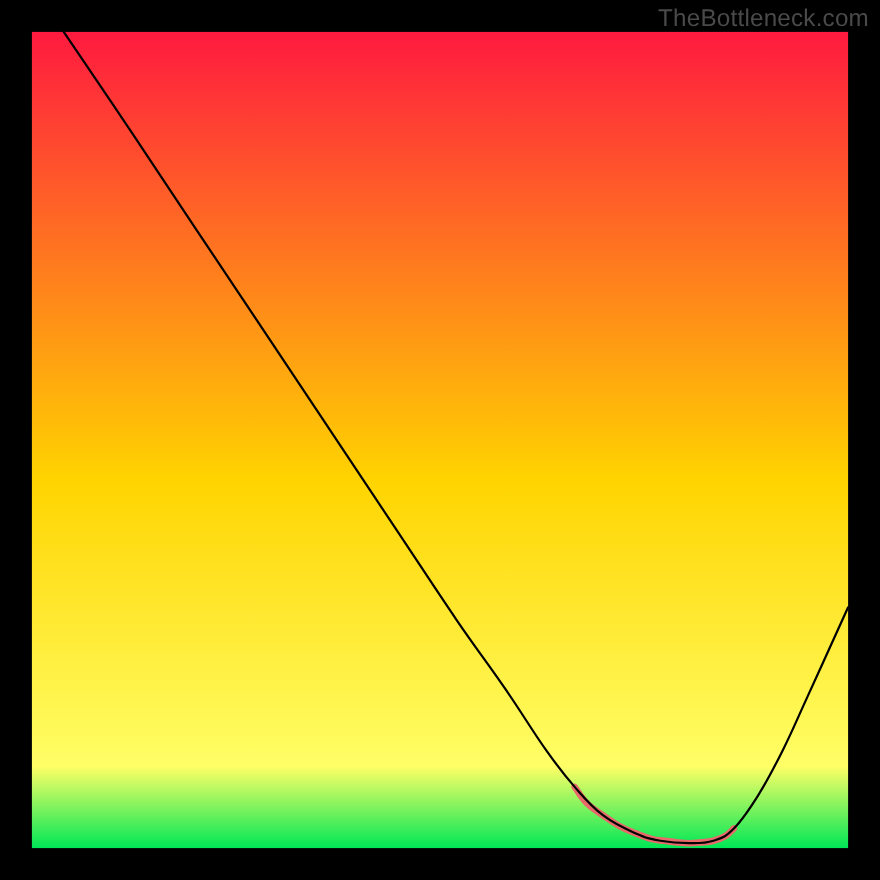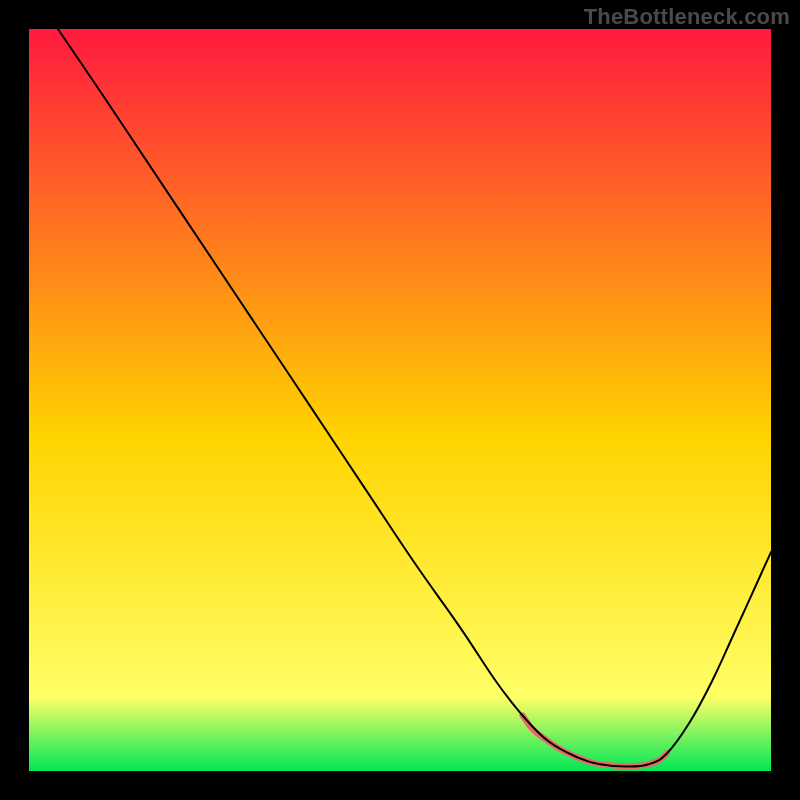--- a/index.html
+++ b/index.html
@@ -23,21 +23,21 @@
     width: 800px;
     height: 800px;
     display: block;
   }
   .watermark {
     position: absolute;
     top: 4px;
     right: 10px;
     color: #4a4a4a;
     font-size: 22px;
-    font-weight: 700;
+    font-weight: 400;
     letter-spacing: 0.2px;
     user-select: none;
   }
 </style>
 </head>
 <body>
 
 <div class="canvas-wrap">
   <svg class="plot" viewBox="0 0 800 800">
     <defs>

